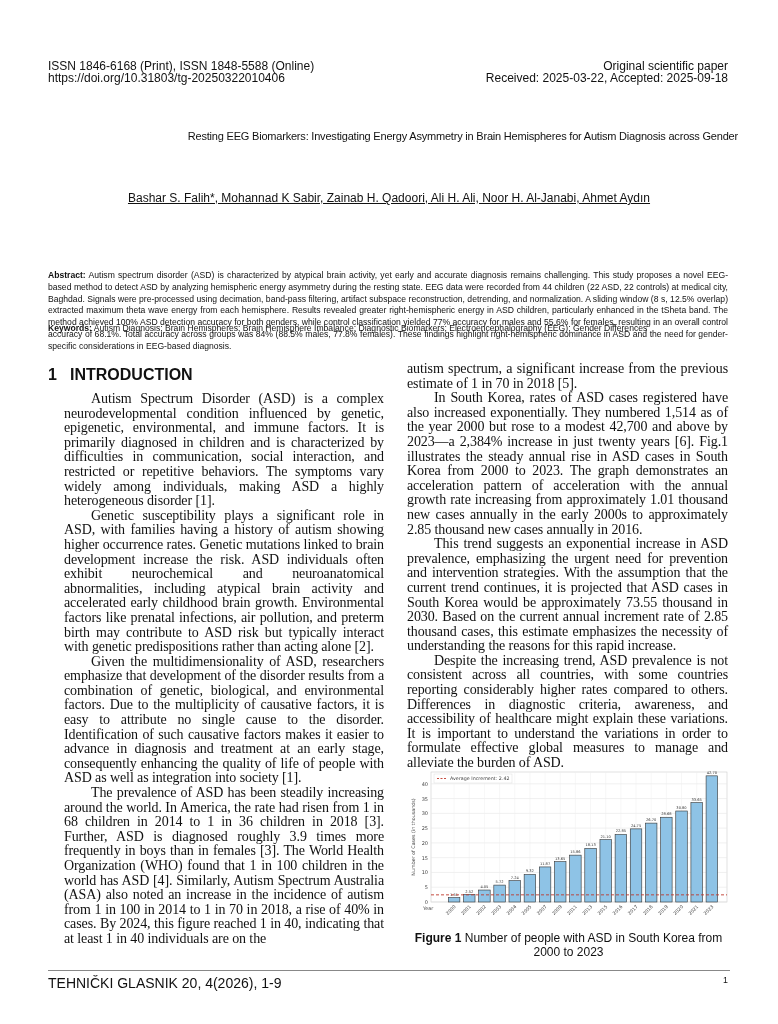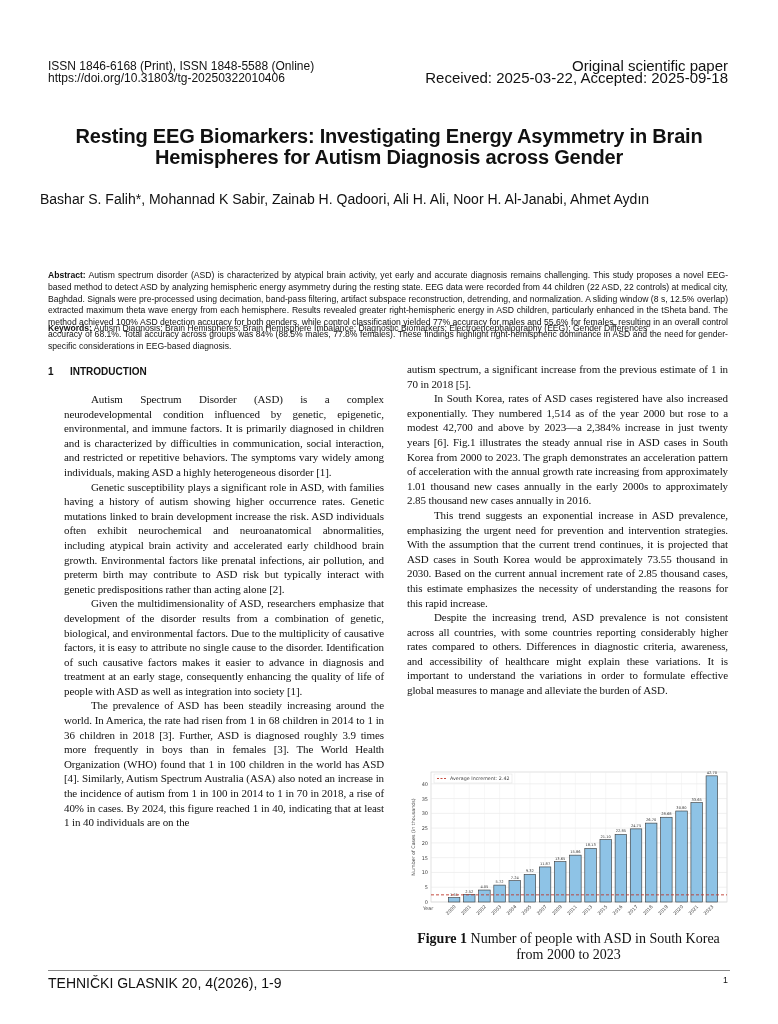--- a/index.html
+++ b/index.html
@@ -1,40 +1,40 @@
 <!DOCTYPE html>
 <html><head>
 <meta charset="utf-8">
 <style>
   html, body { margin:0; padding:0; background:#ffffff; }
   body { width:778px; height:1024px; position:relative; overflow:hidden; color:#111; }
   .sans { font-family:"Liberation Sans", sans-serif; }
   .serif { font-family:"Liberation Serif", serif; }
 
   .hdr-left { position:absolute; left:48px; top:60px; font-size:12px; line-height:12px; }
-  .hdr-right { position:absolute; right:50px; top:60px; font-size:15px; line-height:12px; text-align:right; }
+  .hdr-right { position:absolute; right:50px; top:60px; font-size:12px; line-height:12px; text-align:right; }
 
-  .title { position:absolute; left:40px; width:698px; top:126px; text-align:center; font-size:20px; font-weight:bold; line-height:21px; letter-spacing:-0.2px; }
-  .authors { position:absolute; left:40px; width:698px; top:191px; text-align:left; font-size:14px; }
+  .title { position:absolute; left:40px; width:698px; top:126px; text-align:right; font-size:11px; font-weight:normal; line-height:21px; letter-spacing:-0.2px; }
+  .authors { position:absolute; left:40px; width:698px; top:191px; text-align:center; font-size:12px;text-decoration:underline; }
 
   .abstract { position:absolute; left:48px; width:680px; top:225px; font-size:8.6px; line-height:11.8px; text-align:justify;margin-top:45px; }
   .keywords { position:absolute; left:48px; width:680px; top:323px; font-size:8.6px; }
   b { font-weight:bold;text-align:right; }
 
-  .sec-head { position:absolute; left:48px; top:366px; font-size:10px; font-weight:bold; }
+  .sec-head { position:absolute; left:48px; top:366px; font-size:16px; font-weight:bold; }
   .sec-head .num { display:inline-block; width:22px; }
 
-  .col { position:absolute; font-size:11px; line-height:14.6px; text-align:justify; letter-spacing:-0.1px; }
+  .col { position:absolute; font-size:14px; line-height:14.6px; text-align:justify; letter-spacing:-0.1px; }
   .col-left { left:64px; width:320px; top:392px; }
   .col-right { left:407px; width:321px; top:362px; }
   .col p { margin:0; text-indent:27px; }
   .col p.noind { text-indent:0; }
 
   .figure { position:absolute; left:407px; top:768px; width:323px; height:162px; }
-  .figcap { position:absolute; left:407px; width:323px; top:931px; text-align:center; font-size:14px;font-family:Liberation Serif, serif; }
+  .figcap { position:absolute; left:407px; width:323px; top:931px; text-align:center; font-size:12px; }
 
   .footer-rule { position:absolute; left:48px; right:48px; top:970px; height:0; border-top:1px solid #888; }
   .footer-left { position:absolute; left:48px; top:975px; font-size:14px; }
   .footer-right { position:absolute; right:50px; top:975px; font-size:8.8px; }
 </style>
 </head>
 <body>
 
 <div class="hdr-left sans">
   <div>ISSN 1846-6168 (Print), ISSN 1848-5588 (Online)</div>

